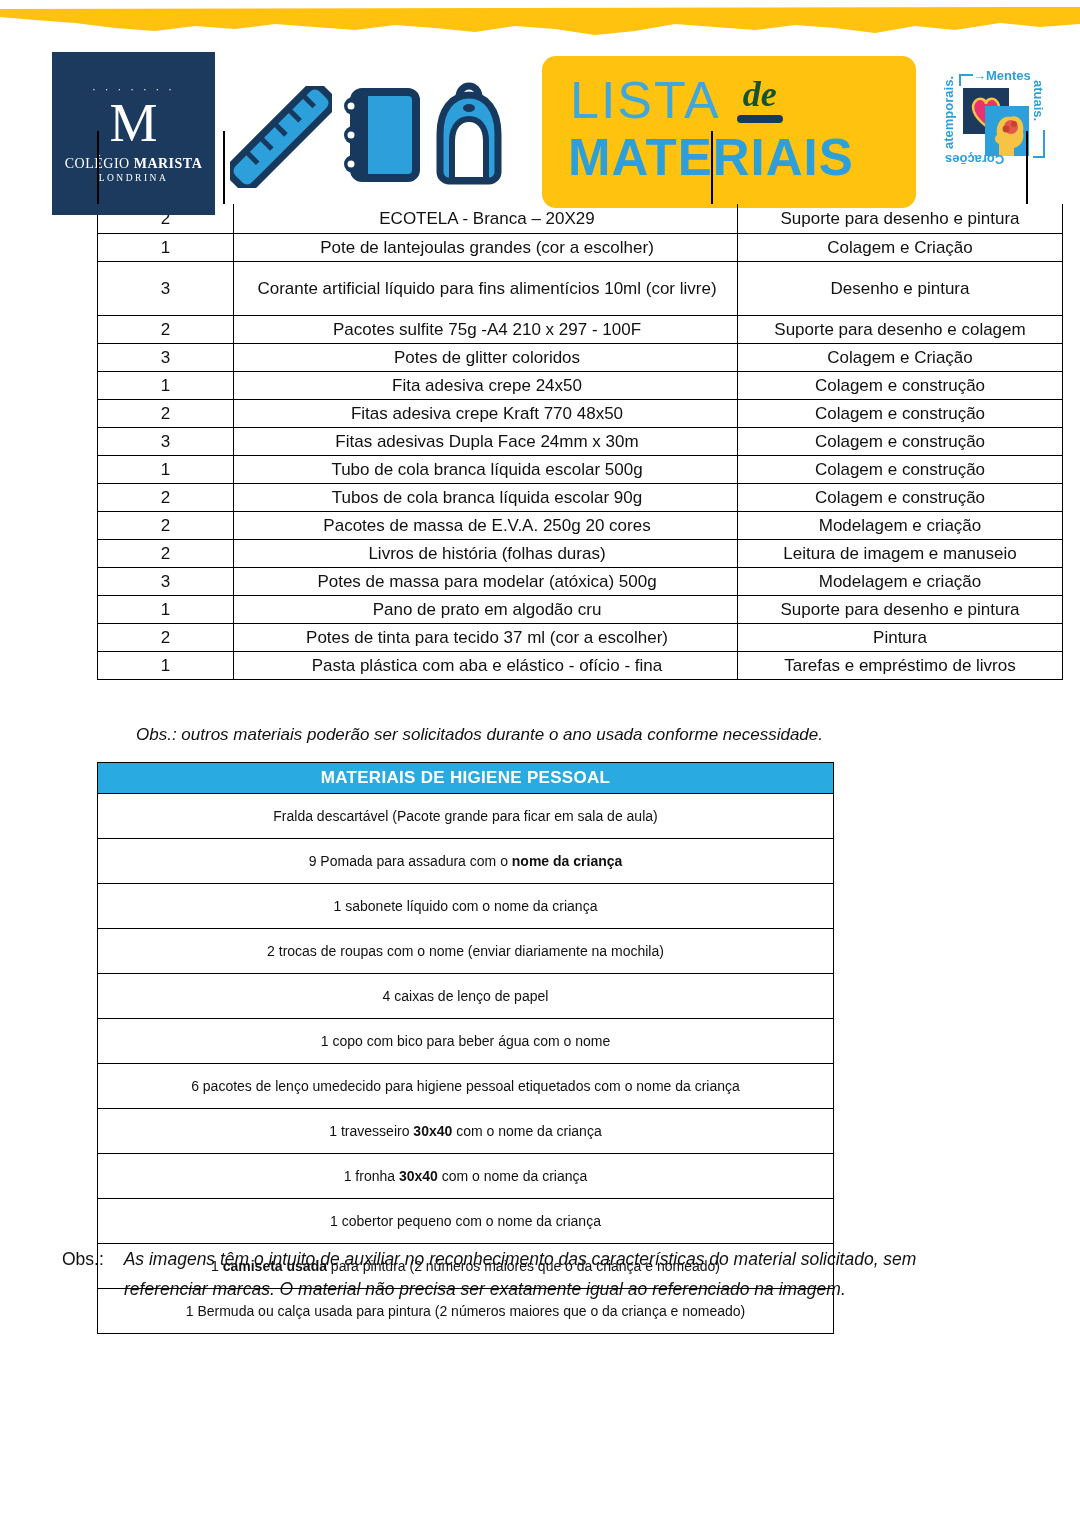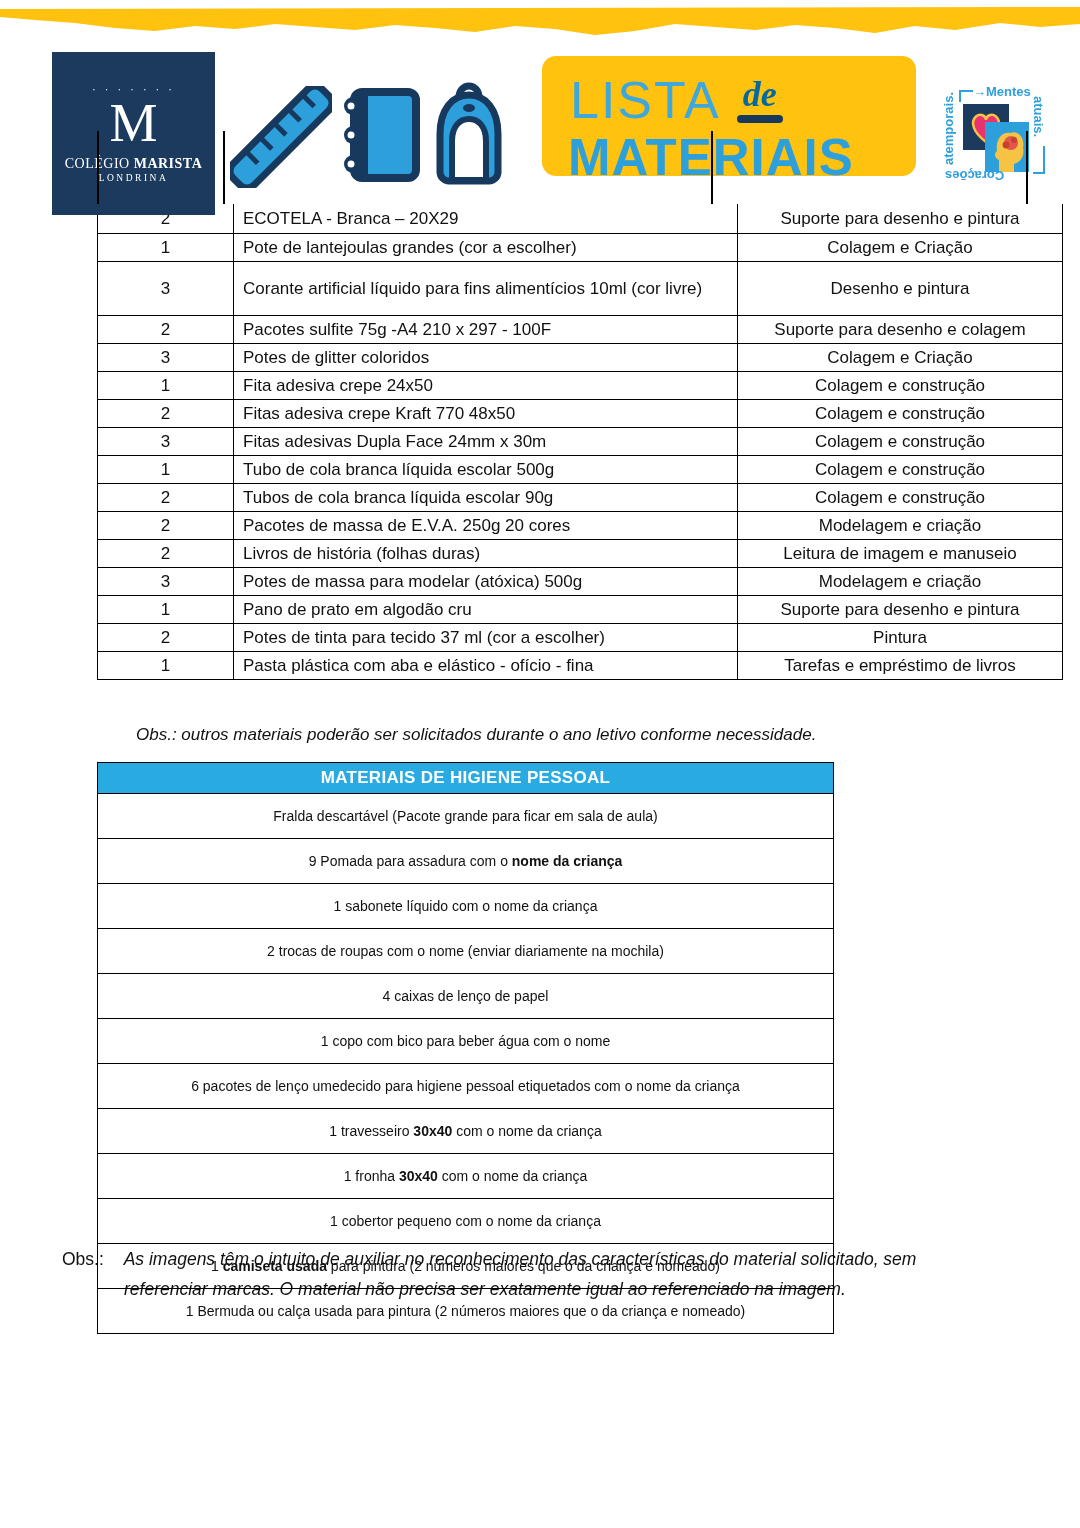--- a/index.html
+++ b/index.html
@@ -15,33 +15,33 @@
            color:#fff;text-align:center;}
   .marista .dots{font-size:11px;letter-spacing:3px;line-height:1;opacity:.95;}
   .marista .mono{font-family:"Liberation Serif",serif;font-size:54px;line-height:1.05;font-weight:400;}
   .marista .name{font-family:"Liberation Serif",serif;font-size:14px;margin-top:4px;letter-spacing:.5px;white-space:nowrap;}
   .marista .name b{font-weight:bold;}
   .marista .city{font-family:"Liberation Serif",serif;font-size:9.5px;letter-spacing:2.5px;margin-top:1px;}
 
   .icon-svg{position:absolute;z-index:2;}
 
   
-  .title-box{position:absolute;left:542px;top:56px;width:374px;height:120px;background:#FFC20E;
+  .title-box{position:absolute;left:542px;top:56px;width:374px;height:152px;background:#FFC20E;
              border-radius:14px;z-index:2;padding:0;box-sizing:border-box;}
   .title-row1{position:absolute;left:28px;top:18px;display:flex;align-items:flex-start;}
   .t-lista{font-size:52px;font-weight:500;color:#3FA7DC;letter-spacing:2px;line-height:1;}
   .t-de-wrap{margin-left:16px;margin-top:2px;display:flex;flex-direction:column;align-items:center;}
   .t-de{font-family:"Liberation Serif",serif;font-style:italic;font-weight:bold;font-size:36px;
-        color:#0369a1;line-height:1;}
+        color:#14532d;line-height:1;}
   .t-de-bar{width:46px;height:8px;background:#17395E;border-radius:4px;margin-top:3px;}
   .t-materiais{position:absolute;left:26px;top:76px;font-size:51px;font-weight:800;color:#2D9FDB;
                letter-spacing:1px;line-height:1;}
 
   
-  .brand{position:absolute;left:945px;top:88px;width:104px;height:96px;z-index:2;
+  .brand{position:absolute;left:945px;top:72px;width:104px;height:96px;z-index:2;
          font-weight:bold;font-size:13px;color:#2D9FDB;}
   .brand .sq-navy{position:absolute;left:18px;top:16px;width:46px;height:46px;background:#1B3A5E;}
   .brand .sq-blue{position:absolute;left:40px;top:34px;width:44px;height:50px;background:#2D9FDB;}
   .brand .t-top{position:absolute;left:28px;top:-4px;white-space:nowrap;}
   .brand .t-right{position:absolute;left:86px;top:8px;writing-mode:vertical-rl;}
   .brand .t-bottom{position:absolute;left:0px;top:80px;transform:rotate(180deg);white-space:nowrap;}
   .brand .t-left{position:absolute;left:-4px;top:4px;writing-mode:vertical-rl;transform:rotate(180deg);}
   .brand .corner-tl{position:absolute;left:14px;top:2px;width:12px;height:10px;
                     border-left:2px solid #2D9FDB;border-top:2px solid #2D9FDB;}
   .brand .corner-br{position:absolute;left:88px;top:58px;width:10px;height:26px;
@@ -49,21 +49,21 @@
 
   
   .vext{position:absolute;top:131px;height:73px;width:2px;background:#000;z-index:6;}
 
   
   table{border-collapse:collapse;table-layout:fixed;}
   .materials{position:absolute;left:97px;top:204px;width:931px;z-index:3;}
   .materials td{border:1.5px solid #000;font-size:17px;line-height:23px;padding:2px 4px;vertical-align:middle;}
   .materials tr:first-child td{border-top:none;}
   .materials td.qty{width:127px;text-align:center;}
-  .materials td.desc{width:488px;text-align:left;padding-left:9px;padding-right:6px;}
+  .materials td.desc{width:488px;text-align:center;padding-left:9px;padding-right:6px;}
   .materials td.purp{width:316px;text-align:center;}
   .materials tr{height:27px;}
 
   
   .note1{position:absolute;left:136px;top:708px;font-size:17px;font-style:italic;z-index:2;}
   .note2{position:absolute;left:62px;top:1226px;width:912px;font-size:17.5px;line-height:1.72;
          padding-left:62px;text-indent:-62px;box-sizing:border-box;z-index:2;}
   .note2 .lbl{font-style:normal;}
   .note2 .txt{font-style:italic;margin-left:15px;}
 
@@ -237,21 +237,21 @@
           <td class="purp">Pintura</td>
         </tr>
       <tr>
           <td class="qty">1</td>
           <td class="desc">Pasta plástica com aba e elástico - ofício - fina</td>
           <td class="purp">Tarefas e empréstimo de livros</td>
         </tr>
     </tbody>
   </table>
 
-  <p class="note1">Obs.: outros materiais poderão ser solicitados durante o ano letivo conforme necessidade.</p>
+  <p class="note1">Obs.: outros materiais poderão ser solicitados durante o ano usada conforme necessidade.</p>
 
   <table class="hygiene">
     <tbody>
       <tr>
           <th>MATERIAIS DE HIGIENE PESSOAL</th>
         </tr>
       <tr>
           <td><span>Fralda descartável (Pacote grande para ficar em sala de aula)</span><b></b><span></span></td>
         </tr>
       <tr>

